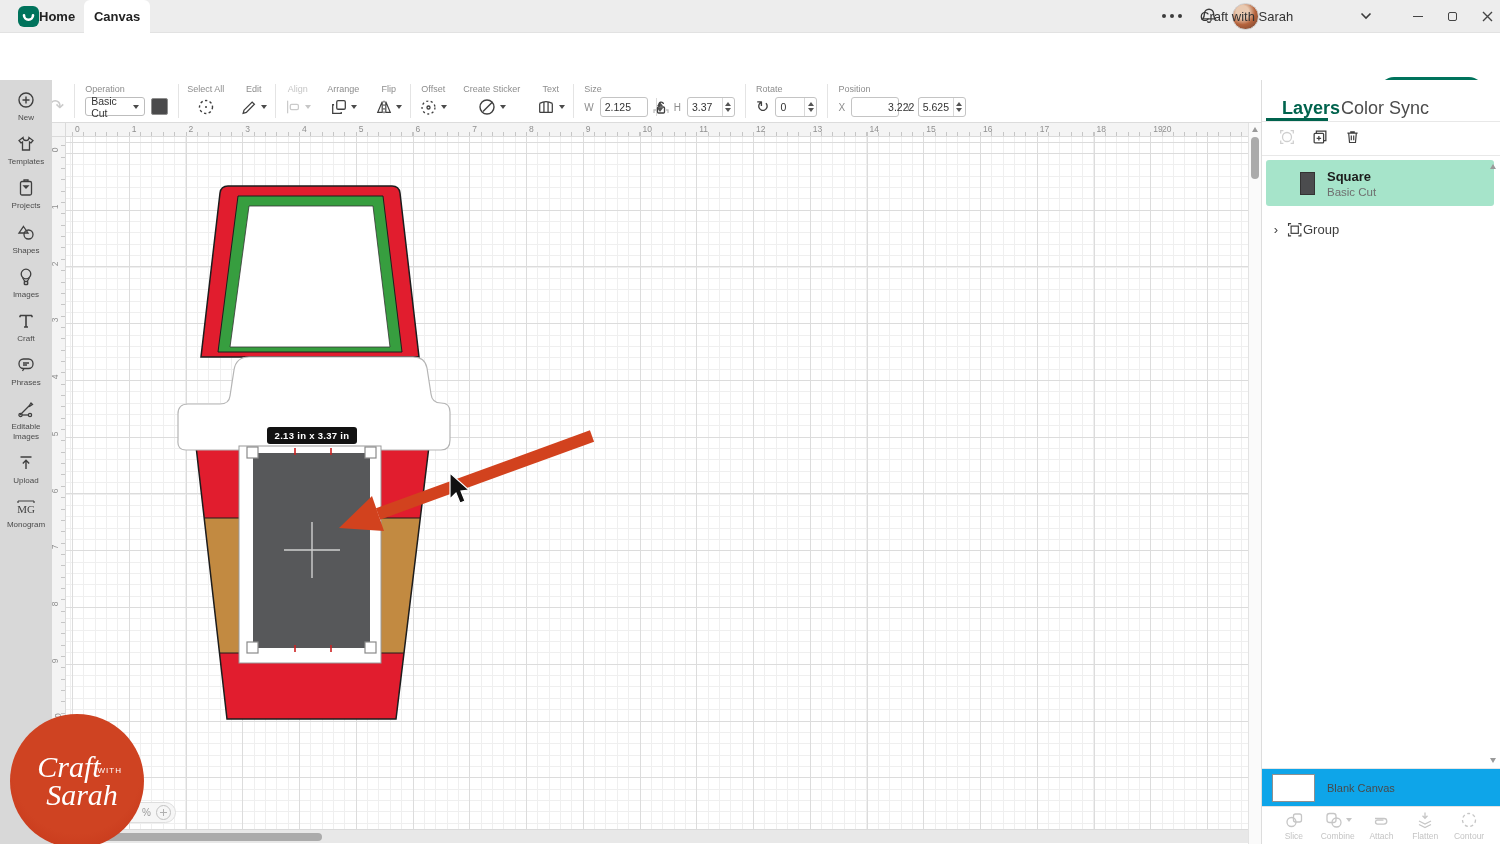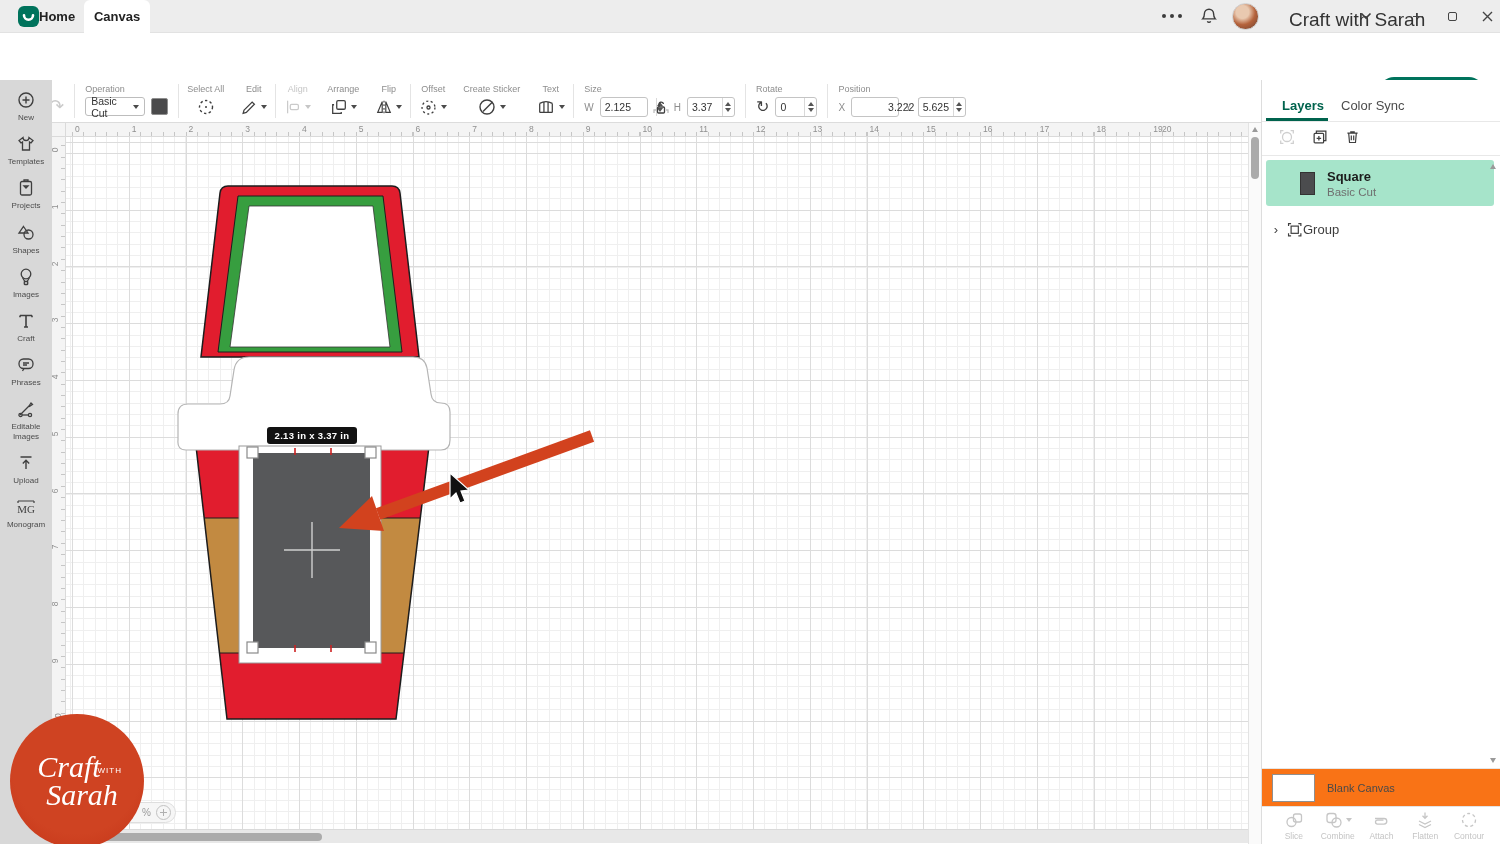--- a/index.html
+++ b/index.html
@@ -12,21 +12,21 @@
   .tabbar { left:0; top:0; width:1500px; height:33px; background:#ededed; border-bottom:1px solid #e2e2e2; }
   .home-item { left:18px; top:0; height:33px; display:flex; align-items:center; }
   .cricut-tile { width:21px; height:21px; border-radius:6px; background:#00735c; display:flex; align-items:center; justify-content:center; }
   .home-label { font-size:13px; font-weight:700; color:#222; }
   .canvas-tab { left:84px; top:0; width:66px; height:33px; background:#fff; display:flex; align-items:center; justify-content:center;
     font-size:13px; font-weight:700; color:#222; border-radius:6px 6px 0 0; }
   .ellipsis { left:1162px; top:14px; display:flex; gap:4px; }
   .ellipsis i { width:4px; height:4px; border-radius:50%; background:#3c3c3c; }
   .avatar { left:1232px; top:3px; width:27px; height:27px; border-radius:50%;
     background:radial-gradient(circle at 38% 32%, #e9c9b0 0 28%, #b5633c 55%, #6c4030 100%); border:1px solid #d0d0d0; }
-  .account-name { left:1289px; top:9px; font-size:19px; color:#333; }
+  .account-name { left:1200px; top:9px; font-size:13px; color:#333; }
   .win-btn { top:8px; width:16px; height:16px; display:flex; align-items:center; justify-content:center; }
   .min-glyph { width:10px; height:0; border-top:1.6px solid #444; }
   .max-glyph { width:9px; height:9px; border:1.5px solid #444; border-radius:2px; }
 
   
   .header { left:0; top:33px; width:1500px; height:47px; background:#fff; }
   .proj-title { left:16px; top:48px; font-size:15px; font-weight:700; color:#1f1f1f; letter-spacing:.2px; }
   .hdr-link { font-size:12.5px; color:#333; }
   .make-btn { left:1380px; top:44px; width:103px; height:28px; border-radius:15px; background:#00735c; color:#fff;
     font-size:13px; font-weight:700; display:flex; align-items:center; justify-content:center; border:none; }
@@ -97,32 +97,32 @@
     background:radial-gradient(circle at 50% 42%, #cf4322 0 62%, #c23317 100%); z-index:30;
     display:flex; flex-direction:column; align-items:center; justify-content:center; color:#fff;
     font-family:"Liberation Serif", serif; font-style:italic; }
   .cws-l1 { font-size:30px; line-height:.9; margin-left:-16px; }
   .cws-l2 { font-size:8px; letter-spacing:1px; font-style:normal; font-family:"Liberation Sans",sans-serif;
     position:absolute; right:22px; top:52px; }
   .cws-l3 { font-size:30px; line-height:1; margin-left:10px; }
 
   
   .rpanel { left:1261px; top:80px; width:239px; height:764px; background:#fff; border-left:1px solid #ddd; }
-  .rp-tab { position:absolute; font-size:13px; }
+  .rp-tab { position:absolute; font-size:18px; }
   .rp-underline { position:absolute; left:4px; top:38px; width:62px; height:3px; background:#00634d; }
   .rp-div { position:absolute; left:0; width:239px; height:1px; background:#e8e8e8; }
   .rp-iconrow { position:absolute; left:16px; top:48px; display:flex; gap:15px; align-items:center; }
   .layer-sel { position:absolute; left:4px; top:80px; width:228px; height:46px; background:#a6e4ca; border-radius:3px;
     display:flex; align-items:center; }
   .layer-thumb { width:15px; height:23px; background:#4b4c4e; margin-left:34px; border:1px solid #333; }
   .layer-name { font-size:13px; font-weight:700; color:#1c1c1c; }
   .layer-sub { font-size:11.5px; color:#6f6f6f; margin-top:2px; }
   .group-row { position:absolute; left:4px; top:132px; width:228px; height:34px; display:flex; align-items:center; }
   .chev { font-size:13px; color:#444; width:20px; text-align:center; }
-  .blankrow { position:absolute; left:0; top:688px; width:239px; height:38px; background:#f97316; border-top:1px solid #e6e6e6;
+  .blankrow { position:absolute; left:0; top:688px; width:239px; height:38px; background:#0ea5e9; border-top:1px solid #e6e6e6;
     display:flex; align-items:center; }
   .blank-thumb { width:43px; height:28px; background:#fff; border:1.5px solid #8f8f8f; margin-left:10px; }
   .blank-label { font-size:11px; color:#4a4a4a; margin-left:12px; }
   .rp-actions { position:absolute; left:0; top:726px; width:239px; height:38px; background:#fff; border-top:1px solid #e3e3e3;
     display:flex; justify-content:space-between; padding:3px 10px 0; }
   .rp-act { display:flex; flex-direction:column; align-items:center; width:44px; }
   .rp-act-label { font-size:8.5px; color:#c4c4c4; margin-top:1px; }
 </style>
 </head>
 <body>

